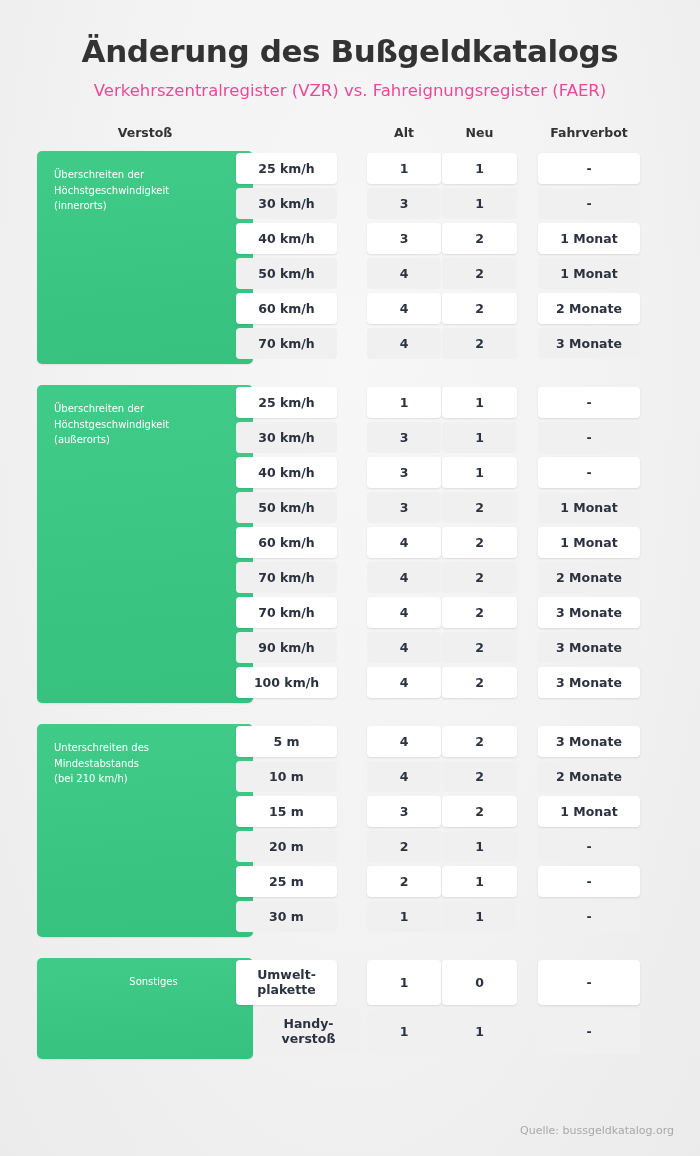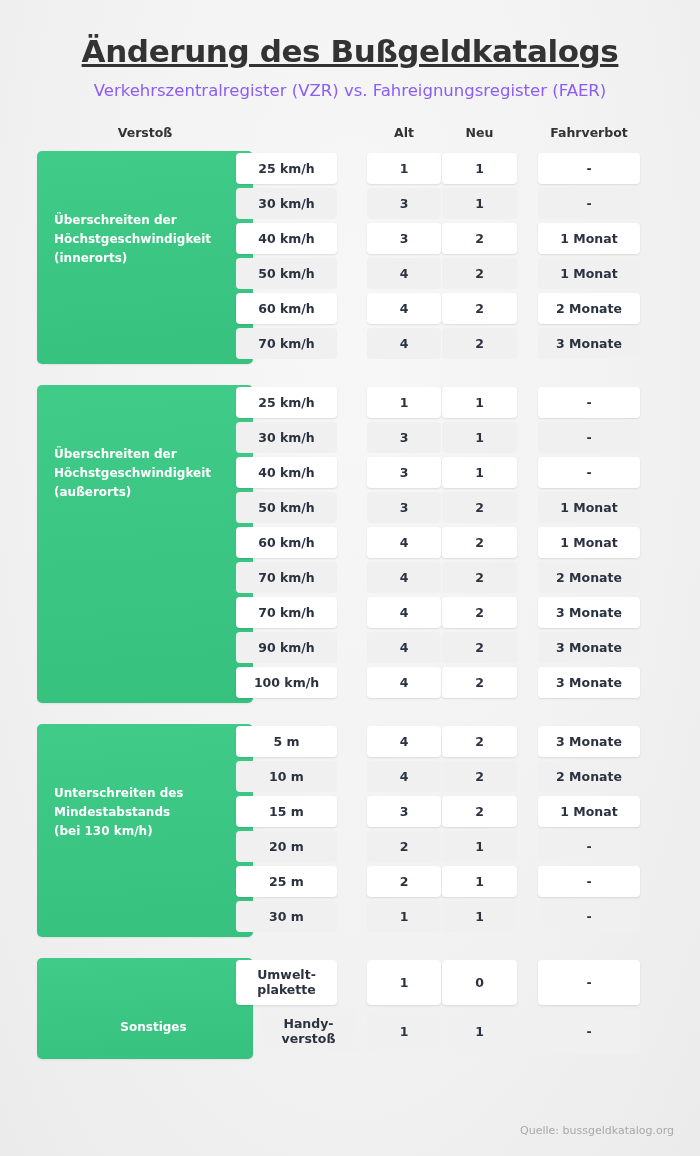--- a/index.html
+++ b/index.html
@@ -21,25 +21,24 @@
     padding-top: 34px;
     text-align: center;
   }
   .title {
     font-size: 31px;
     font-weight: bold;
     letter-spacing: -0.4px;
     color: #333333;
     margin: 0;
     line-height: 1.15;
-    text-decoration: underline;
   }
   .subtitle {
     font-size: 16.5px;
-    color: #8b5cf6;
+    color: #ec4899;
     margin: 11px 0 0 0;
     line-height: 1.2;
     font-weight: normal;
   }
 
   
   .colheads {
     position: relative;
     height: 26px;
     margin-top: 25px;
@@ -71,25 +70,24 @@
     top: 0;
     width: 216px;
     border-radius: 5px;
     background: linear-gradient(175deg, #41cb89 0%, #36c17e 100%);
     box-shadow: 0 1px 2px rgba(0,0,0,0.07);
     box-sizing: border-box;
     padding: 16px 0 0 17px;
   }
   .cat-label {
     color: #ffffff;
-    font-size: 12px;
-    font-weight: bold;
+    font-size: 10px;
+    font-weight: normal;
     line-height: 1.55;
     white-space: pre-line;
-    margin-top: 44px;
   }
 
   .rows { position: relative; }
 
   .row {
     position: relative;
     height: 35px;
   }
   .row .cell {
     position: absolute;
@@ -256,21 +254,21 @@
           <div class="cell c-alt">4</div>
           <div class="cell c-neu">2</div>
           <div class="cell c-fahr">3 Monate</div>
         </div>
       </div>
     </div>
     <div class="section" style="height: 214px;">
       <div class="cat" style="height: 213px;">
         <div class="cat-label">Unterschreiten des
 Mindestabstands
-(bei 130 km/h)</div>
+(bei 210 km/h)</div>
       </div>
       <div class="rows">
         <div class="row odd">
           <div class="cell c-sub">5 m</div>
           <div class="cell c-alt">4</div>
           <div class="cell c-neu">2</div>
           <div class="cell c-fahr">3 Monate</div>
         </div>
         <div class="row even">
           <div class="cell c-sub">10 m</div>

